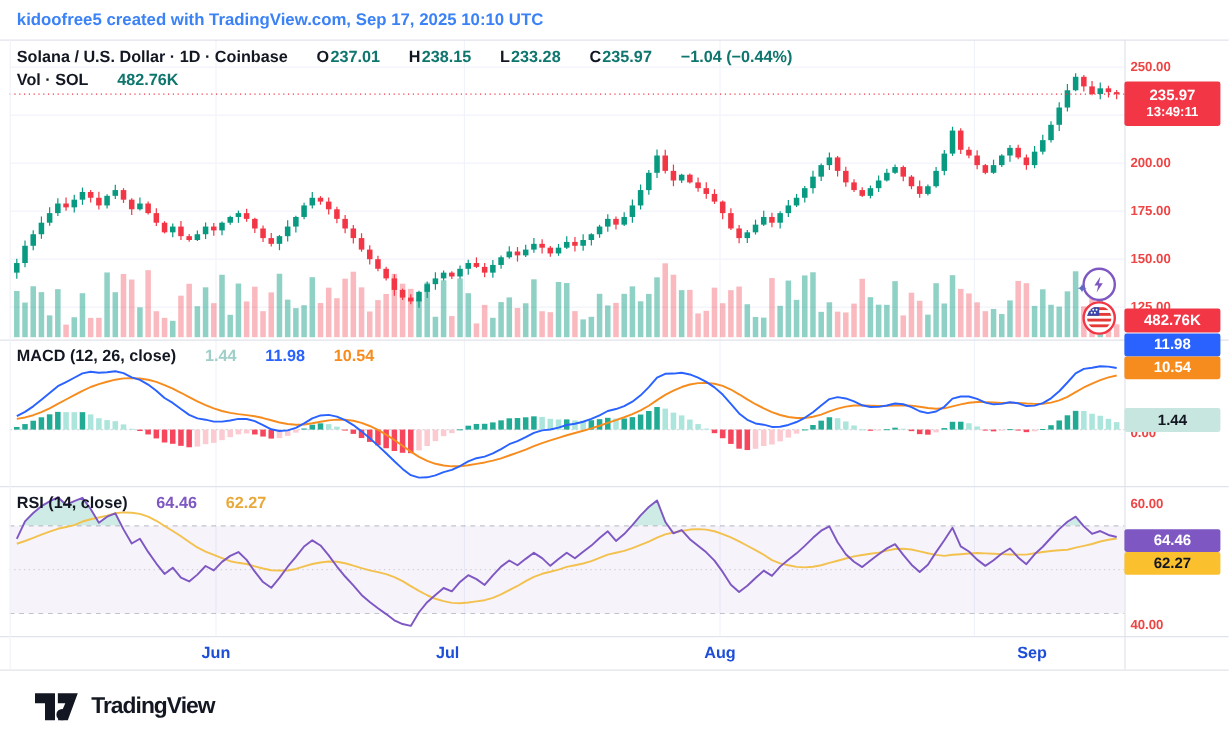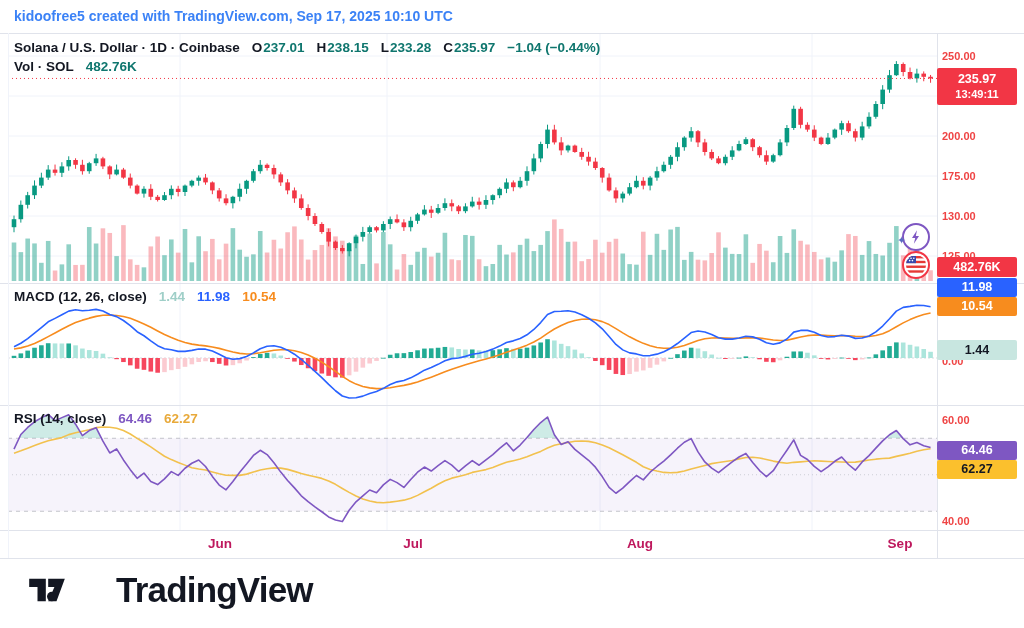--- a/index.html
+++ b/index.html
@@ -9,21 +9,21 @@
     font-family:"Liberation Sans", sans-serif;
     -webkit-font-smoothing:antialiased;
   }
   #chart-svg{position:absolute;left:0;top:0;z-index:1;}
   .header{
     position:absolute;left:14px;top:8px;font-size:14px;font-weight:600;
     color:#3b82f6;z-index:4;white-space:nowrap;
   }
   .legend{
     position:absolute;left:14px;z-index:4;font-size:13.5px;font-weight:600;
-    white-space:nowrap;display:flex;gap:12px;align-items:baseline;
+    white-space:nowrap;display:flex;gap:24px;align-items:baseline;
   }
   .legend .pair{display:flex;gap:1px;}
   .red{color:#0f766e;}
   .blue{color:#2962FF;}
   .orange{color:#F78C1E;}
   .pale-teal{color:#9FCFC8;}
   .purple{color:#7E57C2;}
   .gold{color:#E8A93A;}
   .axis-label{
     position:absolute;left:942px;font-size:11px;font-weight:600;color:#ef4444;
@@ -31,35 +31,35 @@
   }
   .badge{
     position:absolute;left:937px;width:80px;z-index:3;color:#fff;
     font-size:12.5px;font-weight:700;text-align:center;border-radius:2px;
     display:flex;align-items:center;justify-content:center;line-height:1;
   }
   .badge.two-line{flex-direction:column;gap:3px;}
   .badge .sub{font-size:11px;font-weight:600;}
   .month-label{
     position:absolute;top:536px;transform:translateX(-50%);
-    font-size:13.5px;font-weight:600;color:#be185d;z-index:2;margin-left:40px;
+    font-size:13.5px;font-weight:600;color:#1d4ed8;z-index:2;
   }
   .icon-circle{
     position:absolute;width:28px;height:28px;border-radius:50%;
     background:#fff;border:2px solid;box-sizing:border-box;z-index:3;
     display:flex;align-items:center;justify-content:center;
   }
   .sparkle{
     position:absolute;left:-7px;top:9px;font-size:11px;color:#5C6BC0;z-index:4;
   }
   .tv-logo{
     position:absolute;left:28px;top:570px;display:flex;align-items:center;gap:10px;z-index:4;
   }
   .tv-text{
-    font-size:35px;font-weight:800;letter-spacing:-0.8px;color:#131722;margin-left:40px;
+    font-size:19px;font-weight:800;letter-spacing:-0.8px;color:#131722;
   }
 </style>
 </head>
 <body>
 
 <div class="header">kidoofree5 created with TradingView.com, Sep 17, 2025 10:10 UTC</div>
 
 <svg id="chart-svg" width="1024" height="628">
     <defs>
       <clipPath id="obclip">
@@ -671,21 +671,21 @@
 
 <div class="legend" style="top:411px">
   <span>RSI (14, close)</span>
   <span class="purple">64.46</span>
   <span class="gold">62.27</span>
 </div>
 
 <div class="axis-label" style="top:49px">250.00</div>
 <div class="axis-label" style="top:129px">200.00</div>
 <div class="axis-label" style="top:169px">175.00</div>
-<div class="axis-label" style="top:209px">130.00</div>
+<div class="axis-label" style="top:209px">150.00</div>
 <div class="axis-label" style="top:249px">125.00</div>
 <div class="axis-label" style="top:354px">0.00</div>
 <div class="axis-label" style="top:413px">60.00</div>
 <div class="axis-label" style="top:514px">40.00</div>
 
 <div class="badge two-line" style="top:68px;height:37px;background:#F23645">
   <div>235.97</div>
   <div class="sub">13:49:11</div>
 </div>
 <div class="badge" style="top:257px;height:20px;background:#F23645">482.76K</div>

